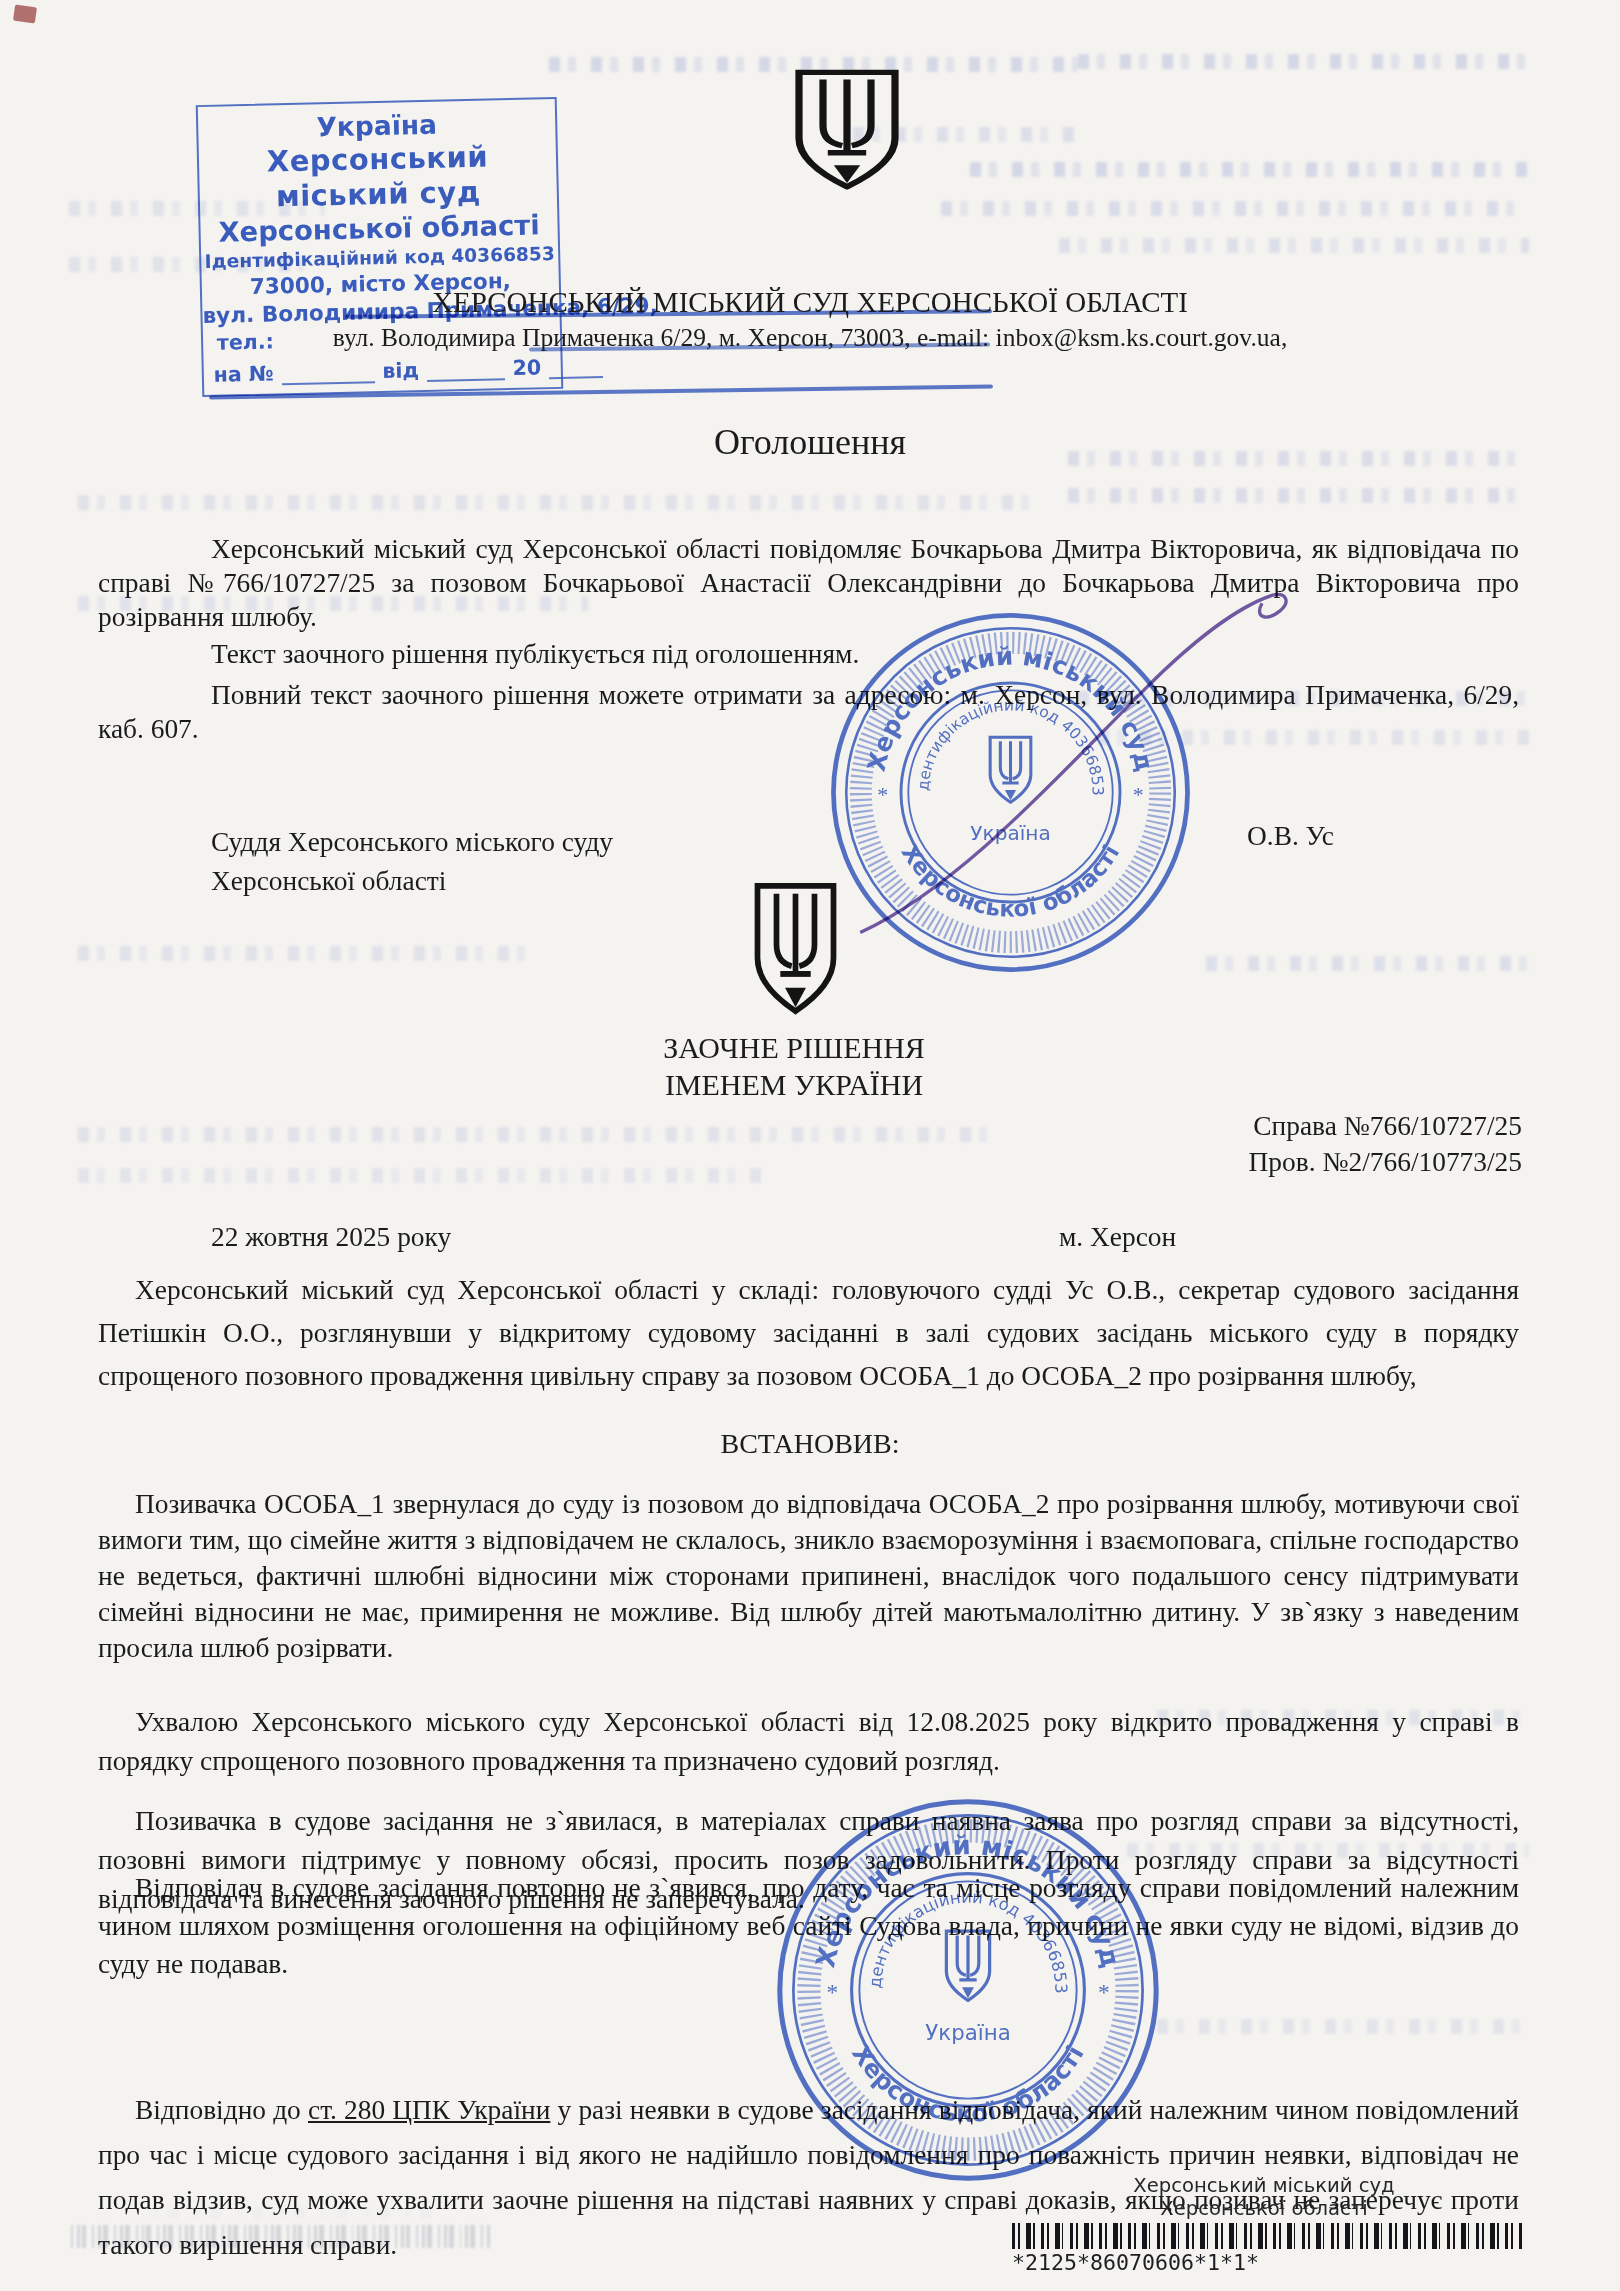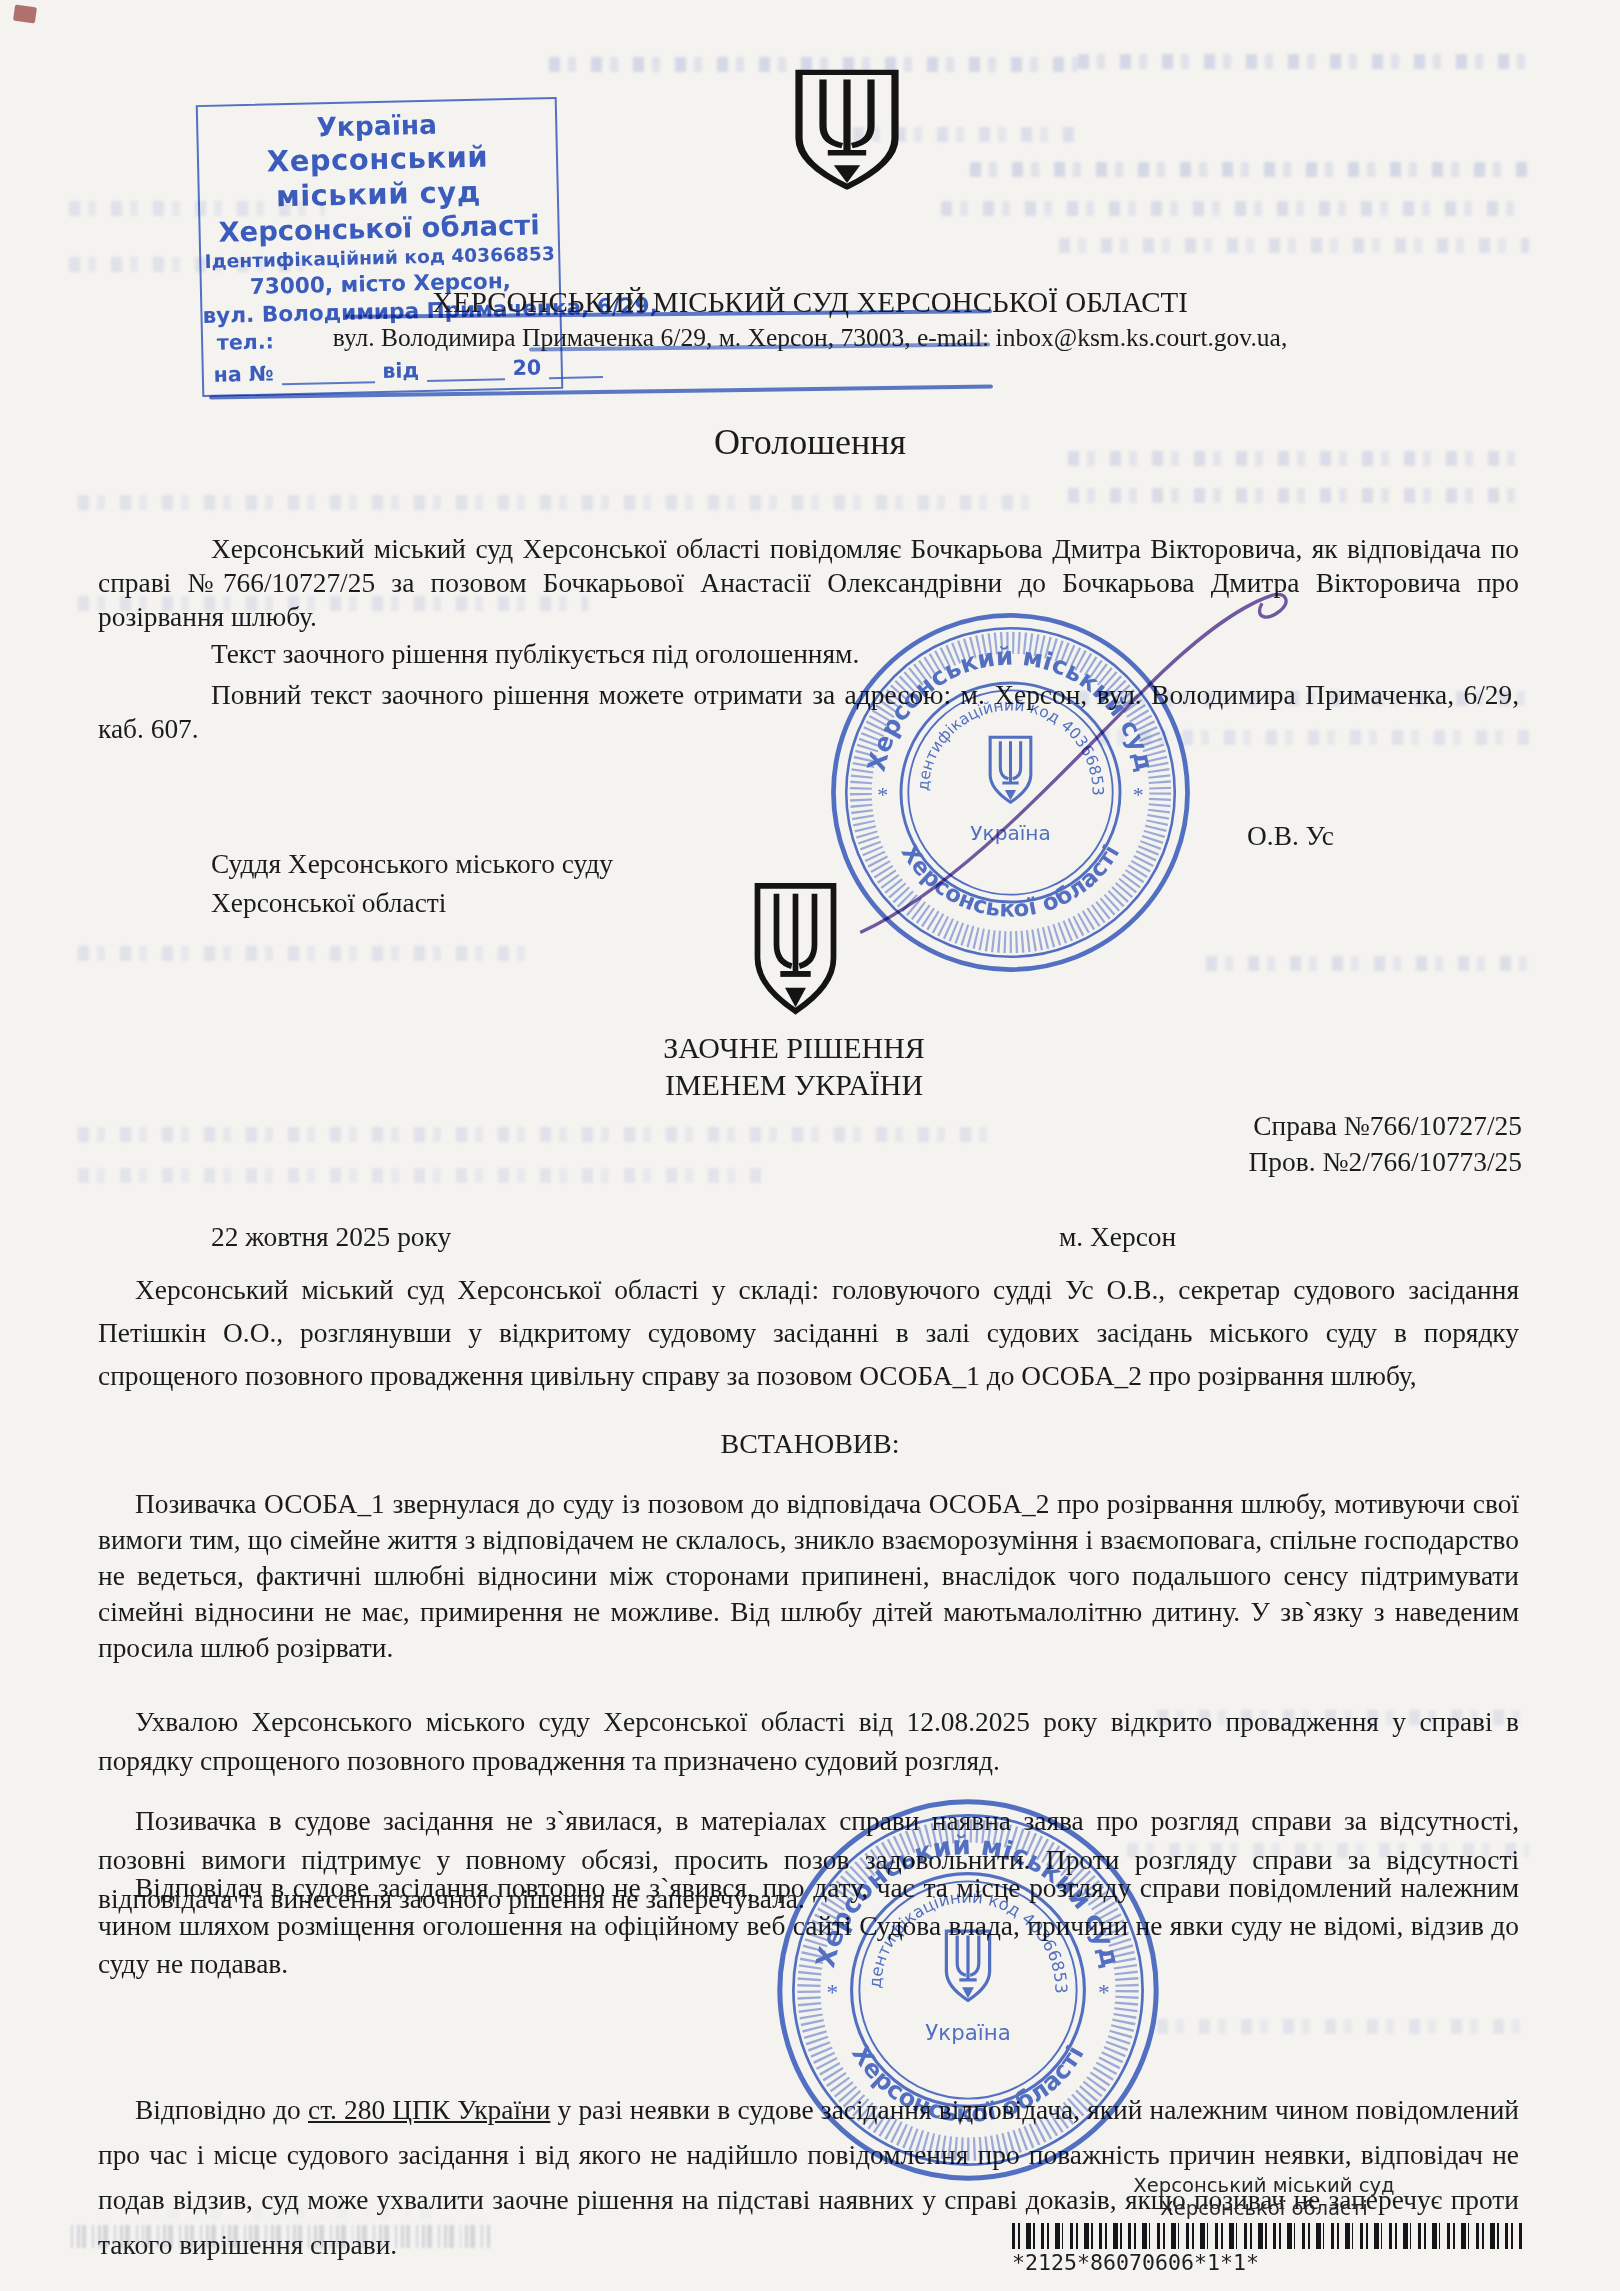--- a/index.html
+++ b/index.html
@@ -158,21 +158,21 @@
 
   <div class="abs center bold" style="left:0;top:286px;width:1620px;font-size:29px">ХЕРСОНСЬКИЙ МІСЬКИЙ СУД ХЕРСОНСЬКОЇ ОБЛАСТІ</div>
   <div class="abs center" style="left:0;top:323px;width:1620px;font-size:25.5px">вул. Володимира Примаченка  6/29, м. Херсон, 73003, e-mail: inbox@ksm.ks.court.gov.ua,</div>
 
   <div class="abs center bold" style="left:0;top:421px;width:1620px;font-size:36px">Оголошення</div>
 
   <div class="para ind-lg" style="top:532px">Херсонський міський суд Херсонської області повідомляє Бочкарьова Дмитра Вікторовича, як відповідача по справі №766/10727/25 за позовом Бочкарьової Анастасії Олександрівни до Бочкарьова Дмитра Вікторовича про розірвання шлюбу.</div>
   <div class="para ind-lg" style="top:637px">Текст заочного рішення публікується під оголошенням.</div>
   <div class="para ind-lg" style="top:678px">Повний текст заочного рішення можете отримати за адресою: м. Херсон, вул. Володимира Примаченка, 6/29, каб. 607.</div>
 
-  <div class="abs" style="left:211px;top:845px;font-size:27.4px;line-height:39px">
+  <div class="abs" style="left:211px;top:823px;font-size:27.4px;line-height:39px">
     <div>Суддя Херсонського міського суду</div>
     <div>Херсонської області</div>
   </div>
   <div class="abs" style="left:1247px;top:821px;font-size:27.4px">О.В. Ус</div>
 
   <div class="seal" style="left:828px;top:610px;width:365px;height:365px">
     <svg width="365" height="365" viewBox="0 0 200 200" style="color:#2f55c2">
       <g fill="none" stroke="currentColor">
         <circle cx="100" cy="100" r="97" stroke-width="2.6"></circle>
         <circle cx="100" cy="100" r="90" stroke-width="1.4"></circle>

